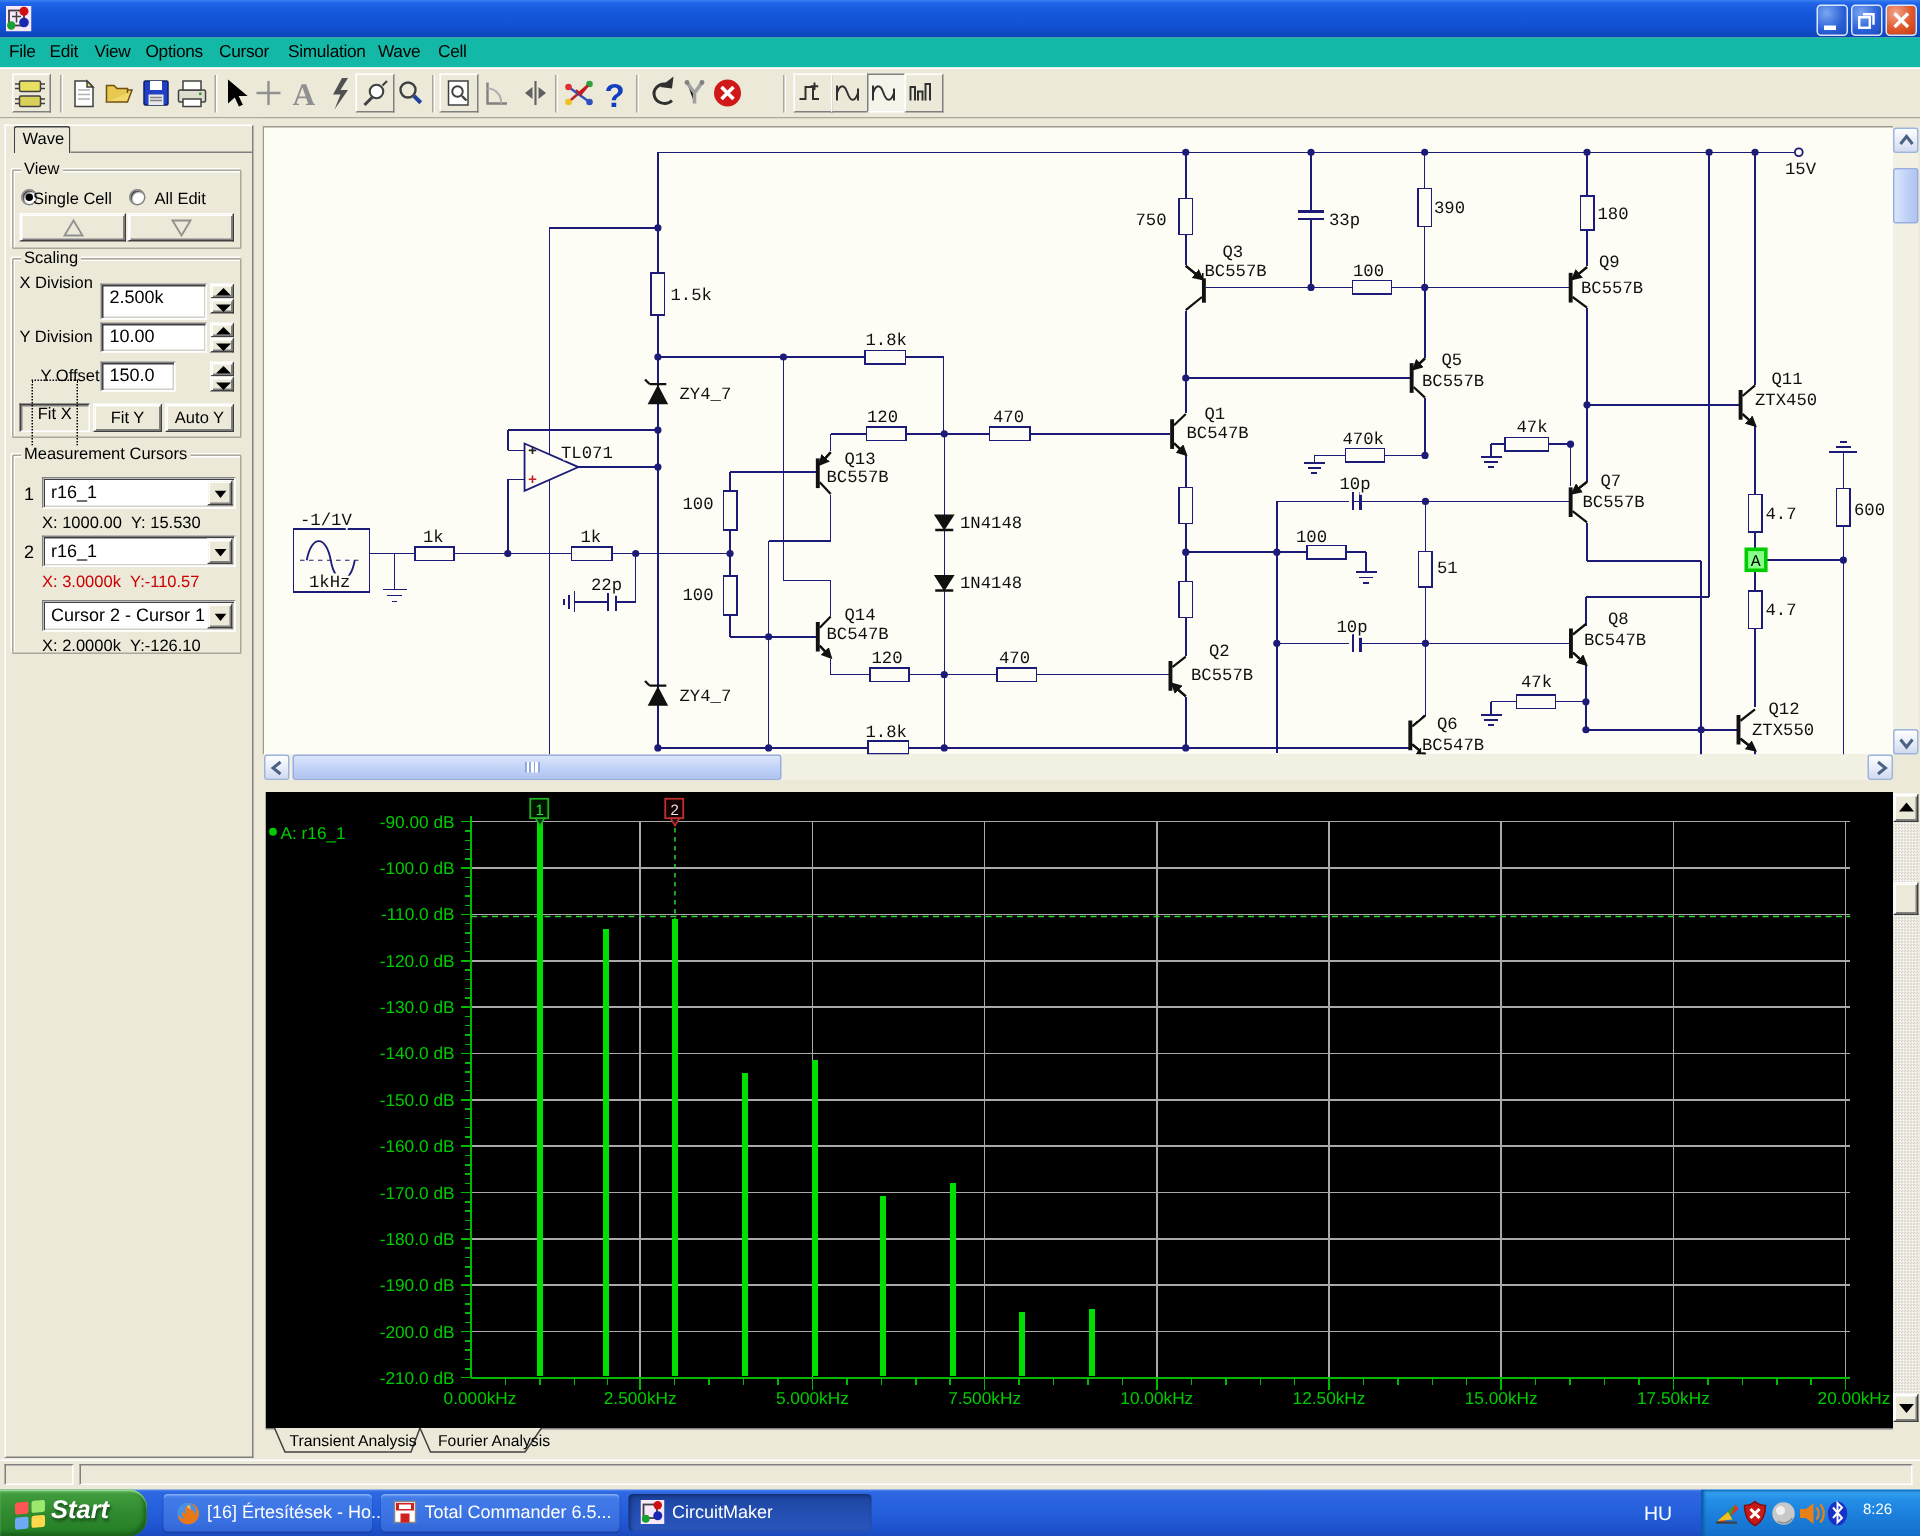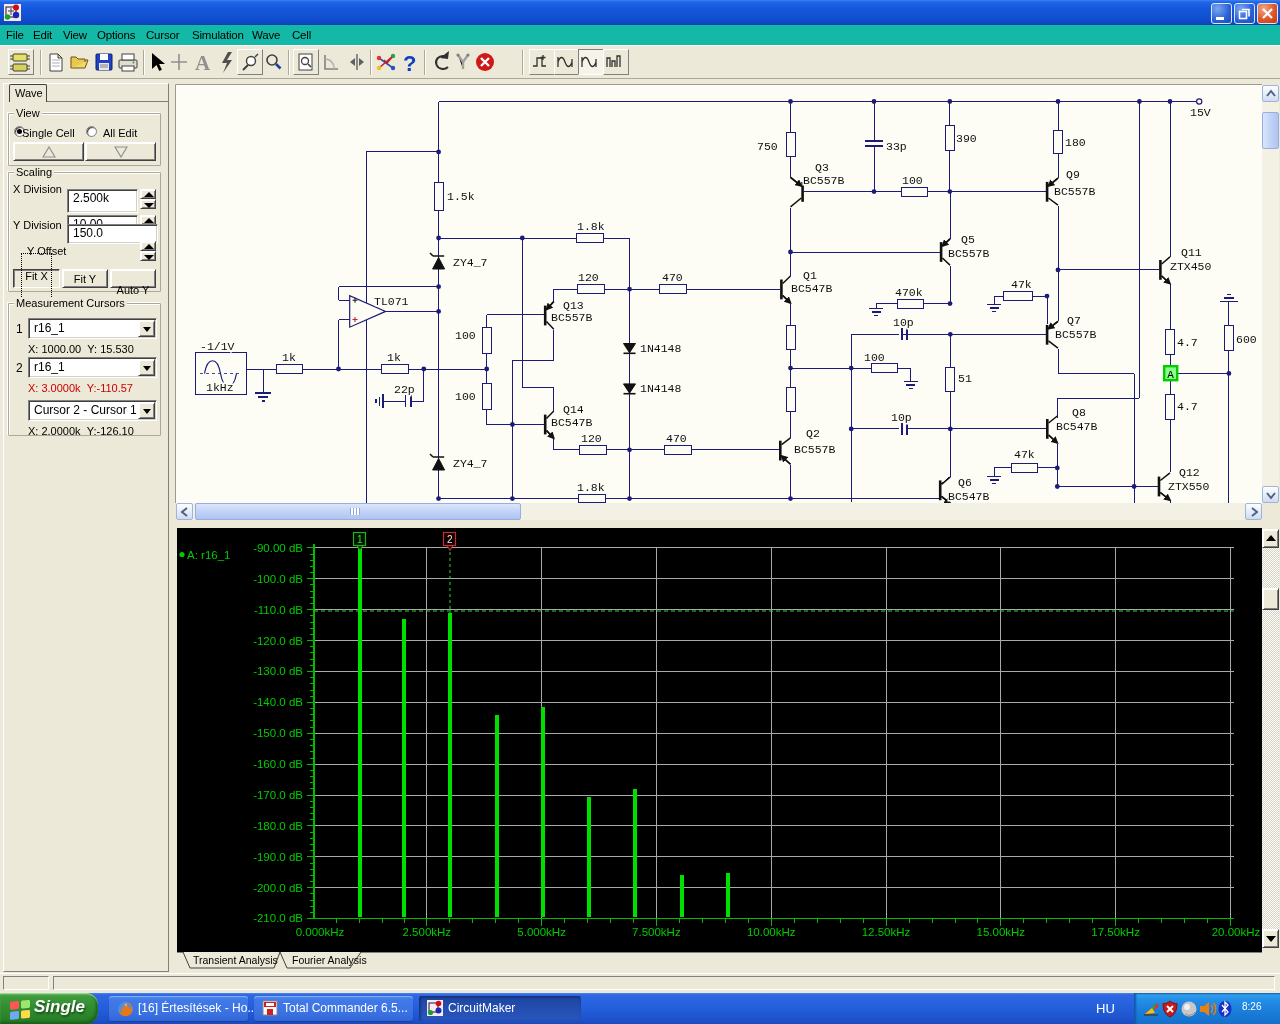--- a/index.html
+++ b/index.html
@@ -245,34 +245,34 @@
     <svg width="12" height="6">
       <path d="M6 0 L11 5 L1 5 Z" fill="#000"></path>
     </svg>
   </div>
 <div class="spin" style="left:140px;top:225px">
     <svg width="12" height="6">
       <path d="M1 1 L11 1 L6 6 Z" fill="#000"></path>
     </svg>
   </div>
 <div class="txt11" style="left:27px;top:245px">Y Offset</div>
-<div class="edit" style="left:67px;top:224px;width:91px;height:20px">150.0</div>
+<div class="edit" style="left:67px;top:241px;width:50px;height:20px">150.0</div>
 <div class="spin" style="left:140px;top:241px">
     <svg width="12" height="6">
       <path d="M6 0 L11 5 L1 5 Z" fill="#000"></path>
     </svg>
   </div>
 <div class="spin" style="left:140px;top:251px">
     <svg width="12" height="6">
       <path d="M1 1 L11 1 L6 6 Z" fill="#000"></path>
     </svg>
   </div>
 <div class="btn3d btnp" style="left:13px;top:269px;width:47px;height:19px"><span style="outline:1px dotted #000;padding:16px 3px">Fit X</span></div>
 <div class="btn3d" style="left:62px;top:269px;width:46px;height:19px;padding-top:3px">Fit Y</div>
-<div class="btn3d" style="left:110px;top:269px;width:46px;height:19px;padding-top:14px">Auto Y</div>
+<div class="btn3d" style="left:110px;top:269px;width:46px;height:19px;padding-top:3px">Auto Y</div>
 
 <div class="gbox" style="left:8px;top:303px;width:153px;height:133px"></div>
 <div class="glabel" style="left:14px;top:297px">Measurement Cursors</div>
 <div class="txt11" style="left:16px;top:322px;font-size:12px">1</div>
 <div class="combo" style="left:28px;top:318px;width:129px;height:21px">
     <span class="ctext">r16_1</span>
     <span class="cbtn">
       <svg width="9" height="6">
         <path d="M0 0 L8 0 L4 5 Z" fill="#000"></path>
       </svg>
@@ -683,21 +683,21 @@
 
  <div class="abs" style="left:0;top:0;width:98px;height:31px;border-radius:0 12px 12px 0;background:linear-gradient(180deg,#6BBF66 0%,#3F9B3C 10%,#2F8A2F 55%,#268026 90%,#1E701E 100%);box-shadow:inset 0 1px 1px #9FDF9A, inset -2px -2px 3px #1A5F1A"></div>
  <svg class="abs" style="left:9px;top:5px" width="24" height="22" viewBox="0 0 24 22">
   <g transform="skewY(-6)">
         <rect x="1" y="4" width="9" height="8" rx="1.5" fill="#F55"></rect>
         <rect x="12" y="4" width="9" height="8" rx="1.5" fill="#9CE86C"></rect>
         <rect x="1" y="14" width="9" height="8" rx="1.5" fill="#6FA8F5"></rect>
         <rect x="12" y="14" width="9" height="8" rx="1.5" fill="#FFD84C"></rect>
       </g>
  </svg>
- <div class="abs" style="left:34px;top:4px;font-size:17px;font-weight:bold;font-style:italic;color:#fff;text-shadow:1px 2px 2px #1A4F1A">Single</div>
+ <div class="abs" style="left:34px;top:4px;font-size:17px;font-weight:bold;font-style:italic;color:#fff;text-shadow:1px 2px 2px #1A4F1A">Start</div>
 
  <div class="taskbtn" style="left:109px;width:139px">
   <svg class="abs" style="left:8px;top:4px" width="17" height="17" viewBox="0 0 17 17">
         <circle cx="8.5" cy="9" r="7.2" fill="#4A90E0"></circle>
         <path d="M8.5 1.8 C13 1.8 15.8 5.5 15.6 9.5 C15.4 13.5 12 16.2 8.3 16.2 C4.5 16.2 1.6 13.4 1.4 9.8 C2.6 11.8 4.8 12.6 6.3 12.2 C4.6 11.2 4 9.4 4.6 7.6 C5.4 8.6 6.3 9 7.2 8.9 C6 7.4 6.2 5.4 7.4 4.2 C7.9 5.4 9 6 10.2 6.3 C12 6.8 13 8 13.2 9.8 C14.2 8.4 14 6 12.6 4.3 C11.5 2.8 10 1.9 8.5 1.8 Z" fill="#E87817"></path>
         <path d="M7.4 4.2 C7.9 5.4 9 6 10.2 6.3 L9.5 3.2 Z" fill="#F8B060"></path>
       </svg>
   <span class="tlabel">[16] Értesítések - Ho...</span>
  </div>
  <div class="taskbtn" style="left:254px;width:159px">

